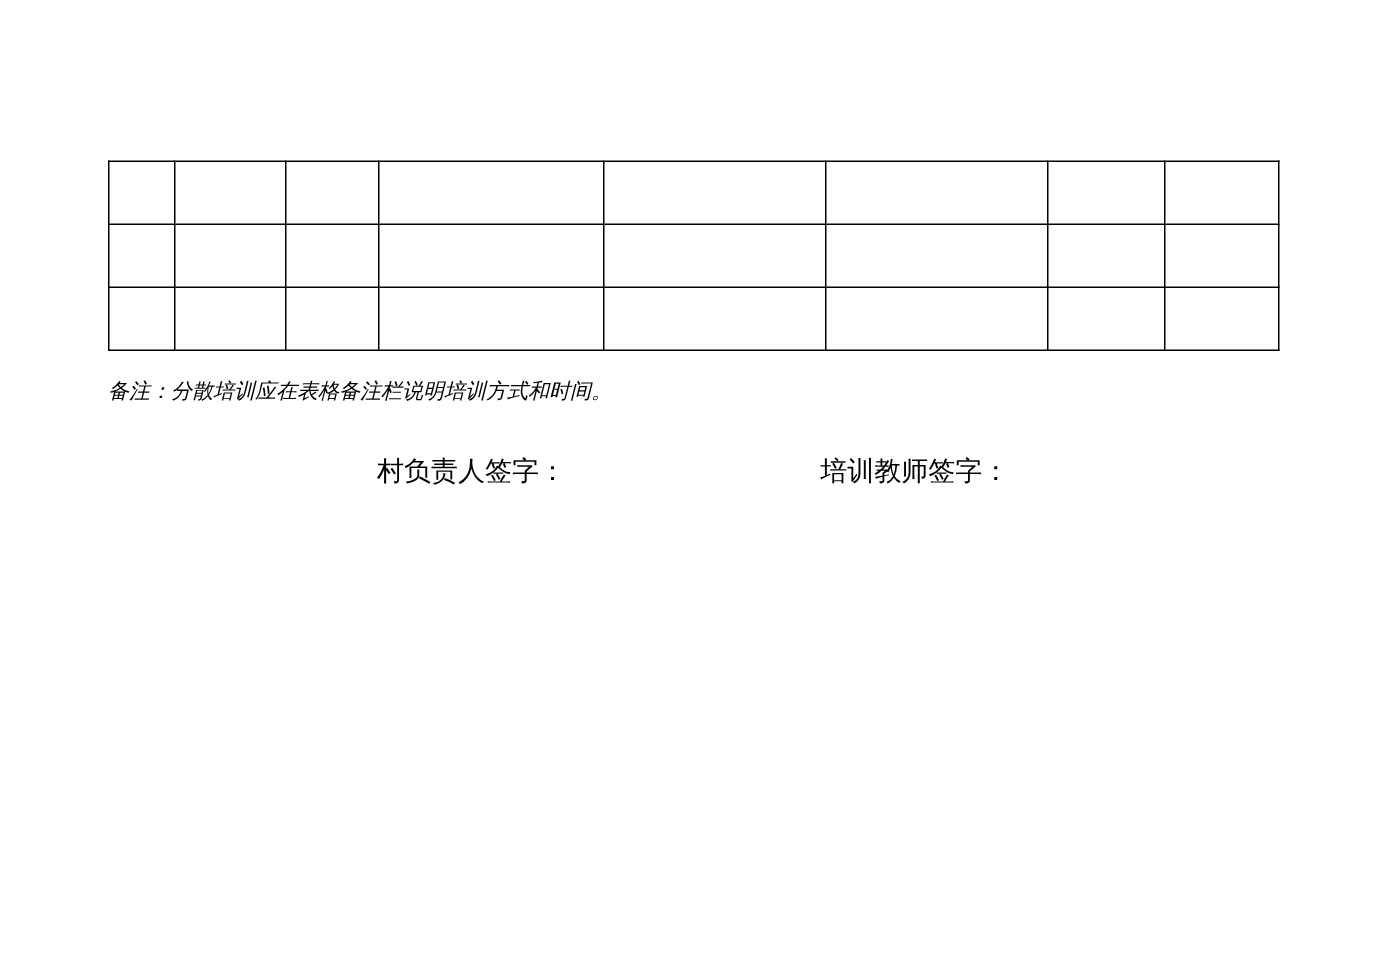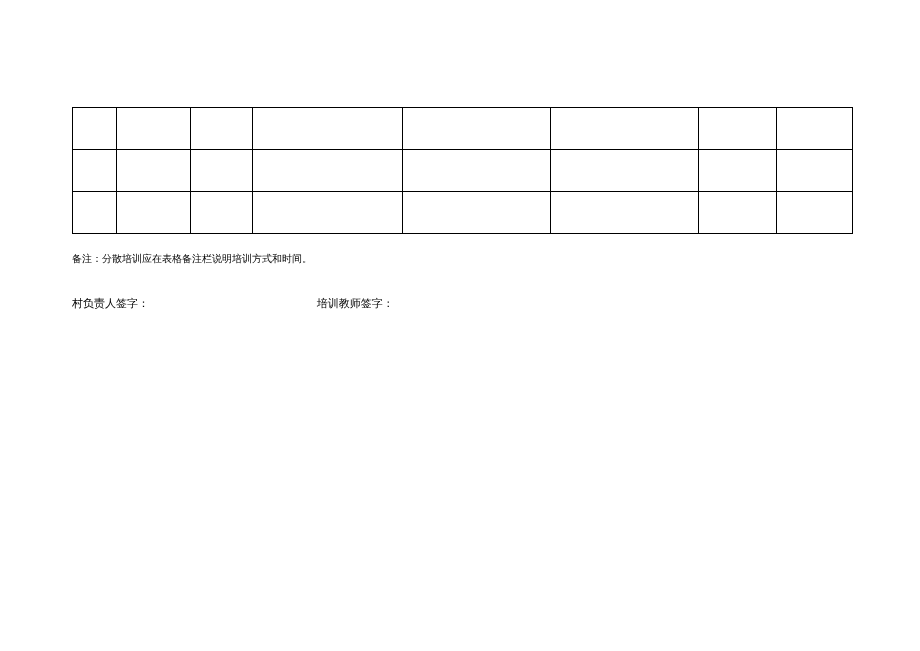--- a/index.html
+++ b/index.html
@@ -35,27 +35,29 @@
     .col-1 { width: 44px; }
     .col-2 { width: 74px; }
     .col-3 { width: 62px; }
     .col-4 { width: 150px; }
     .col-5 { width: 148px; }
     .col-6 { width: 148px; }
     .col-7 { width: 78px; }
     .col-8 { width: 76px; }
     .note-line {
       margin-top: 18px;
-      font-size: 10px;
+      font-size: 14px;
       line-height: 1.4;
+      font-style: italic;
     }
     .signature-line {
       margin-top: 30px;
-      font-size: 11px;
+      font-size: 18px;
       line-height: 1.4;
+      text-align: center;
     }
     .sig-village {
       display: inline-block;
     }
     .sig-teacher {
       display: inline-block;
       margin-left: 165px;
     }
   </style>
 </head>

